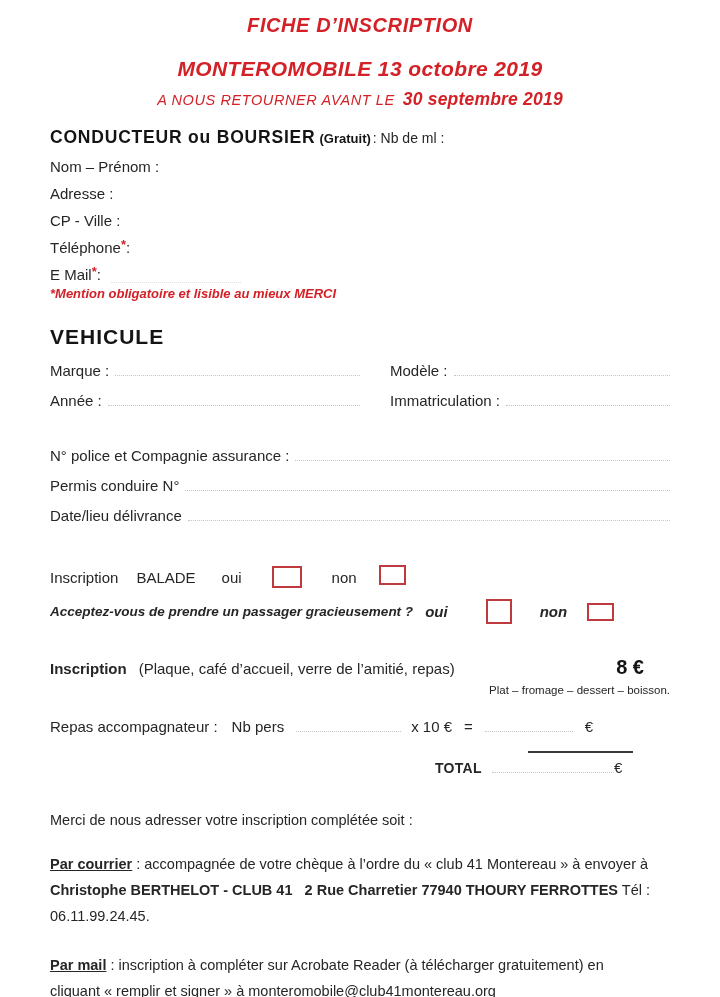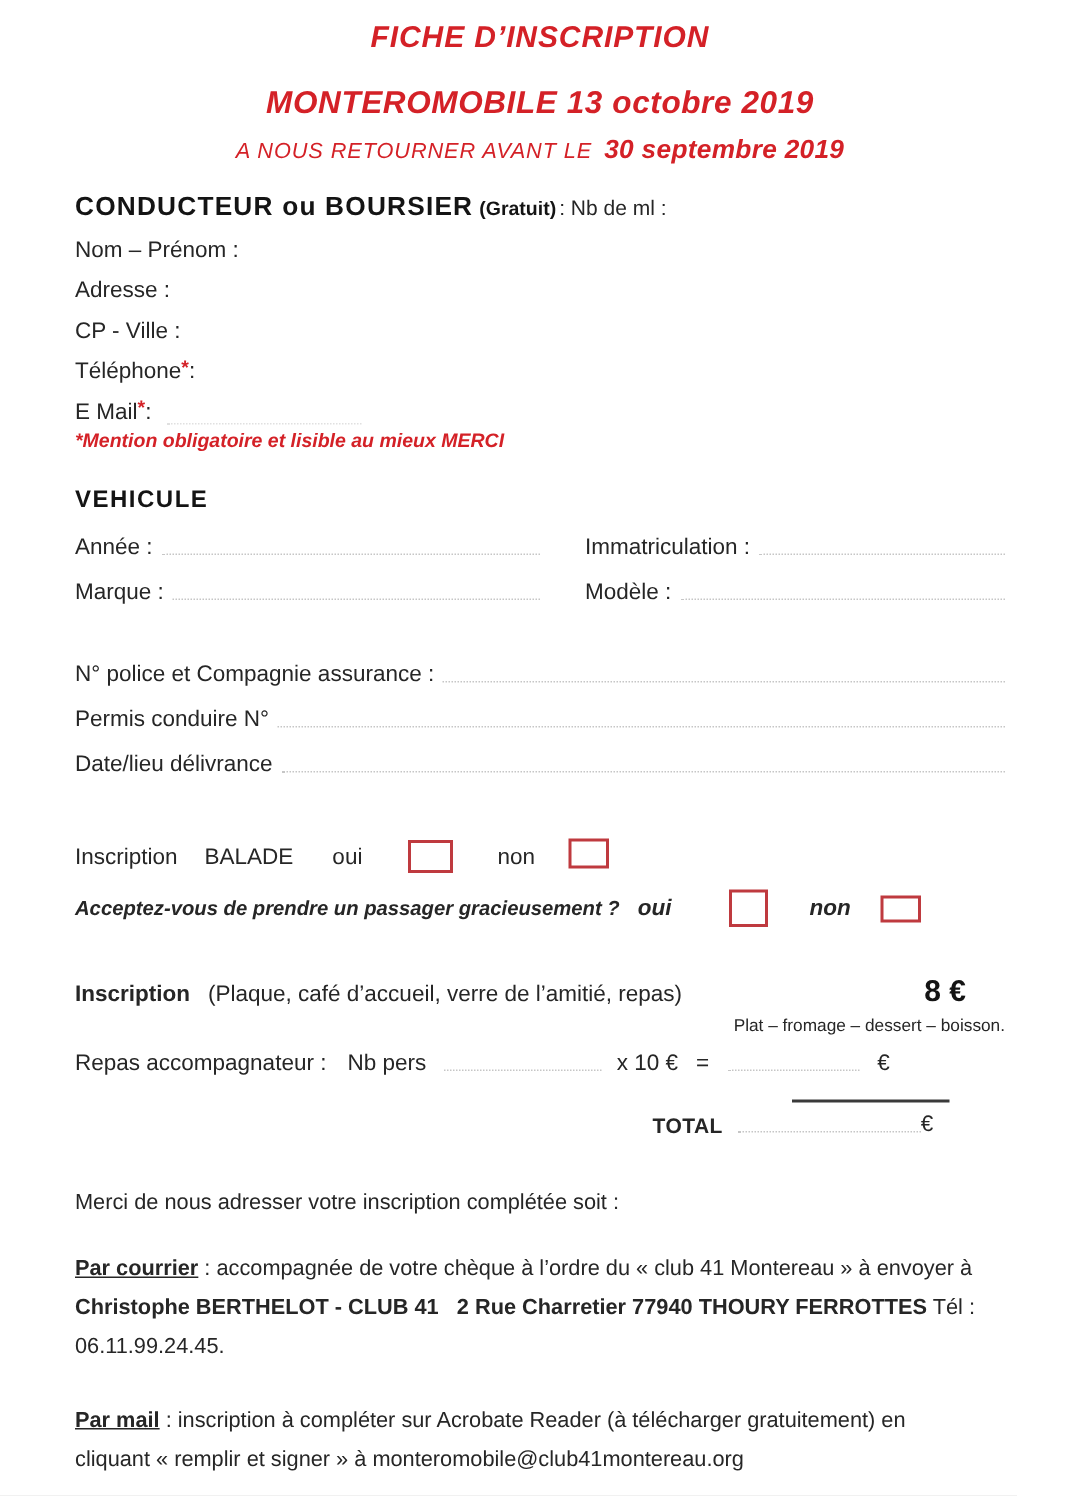--- a/index.html
+++ b/index.html
@@ -21,21 +21,21 @@
   .hdr{text-align:center;}
   .hdr-line1{color:var(--red);font-style:italic;font-weight:600;font-size:20px;letter-spacing:.6px;}
   .hdr-line2{color:var(--red);font-style:italic;font-weight:700;font-size:21px;letter-spacing:.4px;margin-top:20px;}
   .hdr-line3{color:var(--red);font-style:italic;font-size:14.5px;letter-spacing:.6px;margin-top:8px;}
   .hdr-date{font-weight:700;font-size:17.5px;margin-left:8px;letter-spacing:.2px;}
   
   .cond-heading{margin-top:17px;color:var(--ink-dark);}
   .h-big{font-weight:800;font-size:17.5px;letter-spacing:.8px;}
   .h-small{font-weight:800;font-size:13px;margin-left:4px;}
   .h-normal{font-weight:400;font-size:14px;margin-left:2px;color:var(--ink);}
-  .veh-heading{margin-top:24px;font-weight:800;font-size:16px;letter-spacing:1px;color:var(--ink-dark);}
+  .veh-heading{margin-top:24px;font-weight:800;font-size:21px;letter-spacing:1px;color:var(--ink-dark);}
   
   .field{font-size:15px;height:27px;display:flex;align-items:flex-end;margin-top:0;}
   .field:first-of-type{margin-top:9px;}
   .star{color:var(--red);font-weight:700;font-size:13px;position:relative;top:-4px;}
   .email-dots{display:inline-block;width:130px;border-bottom:1.5px dotted #e0e0e0;margin-left:10px;height:14px;}
   .mention{color:var(--red);font-style:italic;font-weight:600;font-size:13px;margin-top:3px;}
   
   .vrow{display:flex;margin-top:13px;font-size:15px;}
   .vcell-l{width:340px;display:flex;align-items:flex-end;}
   .vcell-r{flex:1;display:flex;align-items:flex-end;}
@@ -52,21 +52,21 @@
   .cb-b{width:27px;height:20px;margin-left:22px;position:relative;top:-2px;}
   .cb-c{width:26px;height:25px;margin:0 28px 0 38px;}
   .cb-d{width:27px;height:18px;margin-left:20px;}
   .w1{margin-left:18px;} .w2{margin-left:26px;} .w3{margin-left:12px;}
   
   .tarif-row{margin-top:32px;display:flex;align-items:baseline;font-size:15px;}
   .tarif-label{font-weight:700;}
   .tarif-detail{margin-left:12px;}
   .tarif-price{margin-left:auto;margin-right:26px;font-weight:700;font-size:20px;color:var(--ink-dark);}
   .menu{font-size:11.5px;margin-top:5px;text-align:right;}
-  .repas-row{margin-top:10px;display:flex;align-items:flex-end;font-size:15px;}
+  .repas-row{margin-top:22px;display:flex;align-items:flex-end;font-size:15px;}
   .repas-row .d1{flex:0 0 105px;border-bottom:1.5px dotted var(--dots);margin:0 0 3px 12px;height:12px;}
   .repas-row .d2{flex:0 0 88px;border-bottom:1.5px dotted var(--dots);margin:0 0 3px 12px;height:12px;}
   .nbpers{margin-left:14px;} .x10{margin-left:10px;} .eq{margin-left:12px;} .euro{margin-left:12px;}
   .total-line{width:105px;border-top:2px solid #3a3a3a;margin:16px 0 0 478px;}
   .total-row{display:flex;align-items:flex-end;margin-top:6px;margin-left:385px;font-size:15px;}
   .total-label{font-weight:700;font-size:14px;letter-spacing:.3px;}
   .total-row .d3{flex:0 0 122px;border-bottom:1.5px dotted var(--dots);margin:0 0 3px 10px;height:12px;}
   
   .merci{margin-top:36px;font-size:14.5px;}
   .para{margin-top:23px;font-size:14.5px;line-height:26px;width:604px;}
@@ -114,35 +114,35 @@
       <span>:</span>
       <span class="email-dots"></span>
   </div>
   <div class="mention">*Mention obligatoire et lisible au mieux MERCI</div>
 
   
   <div class="veh-heading">VEHICULE</div>
 
   <div class="vrow">
     <div class="vcell-l">
+      <span>Marque :</span>
+      <span class="dots"></span>
+    </div>
+    <div class="vcell-r">
+      <span>Modèle :</span>
+      <span class="dots"></span>
+    </div>
+  </div>
+  <div class="vrow">
+    <div class="vcell-l">
       <span>Année :</span>
       <span class="dots"></span>
     </div>
     <div class="vcell-r">
       <span>Immatriculation :</span>
-      <span class="dots"></span>
-    </div>
-  </div>
-  <div class="vrow">
-    <div class="vcell-l">
-      <span>Marque :</span>
-      <span class="dots"></span>
-    </div>
-    <div class="vcell-r">
-      <span>Modèle :</span>
       <span class="dots"></span>
     </div>
   </div>
 
   <div class="frow gap-top">
     <span>N° police et Compagnie assurance :</span>
     <span class="dots"></span>
   </div>
   <div class="frow">
     <span>Permis conduire N°</span>

